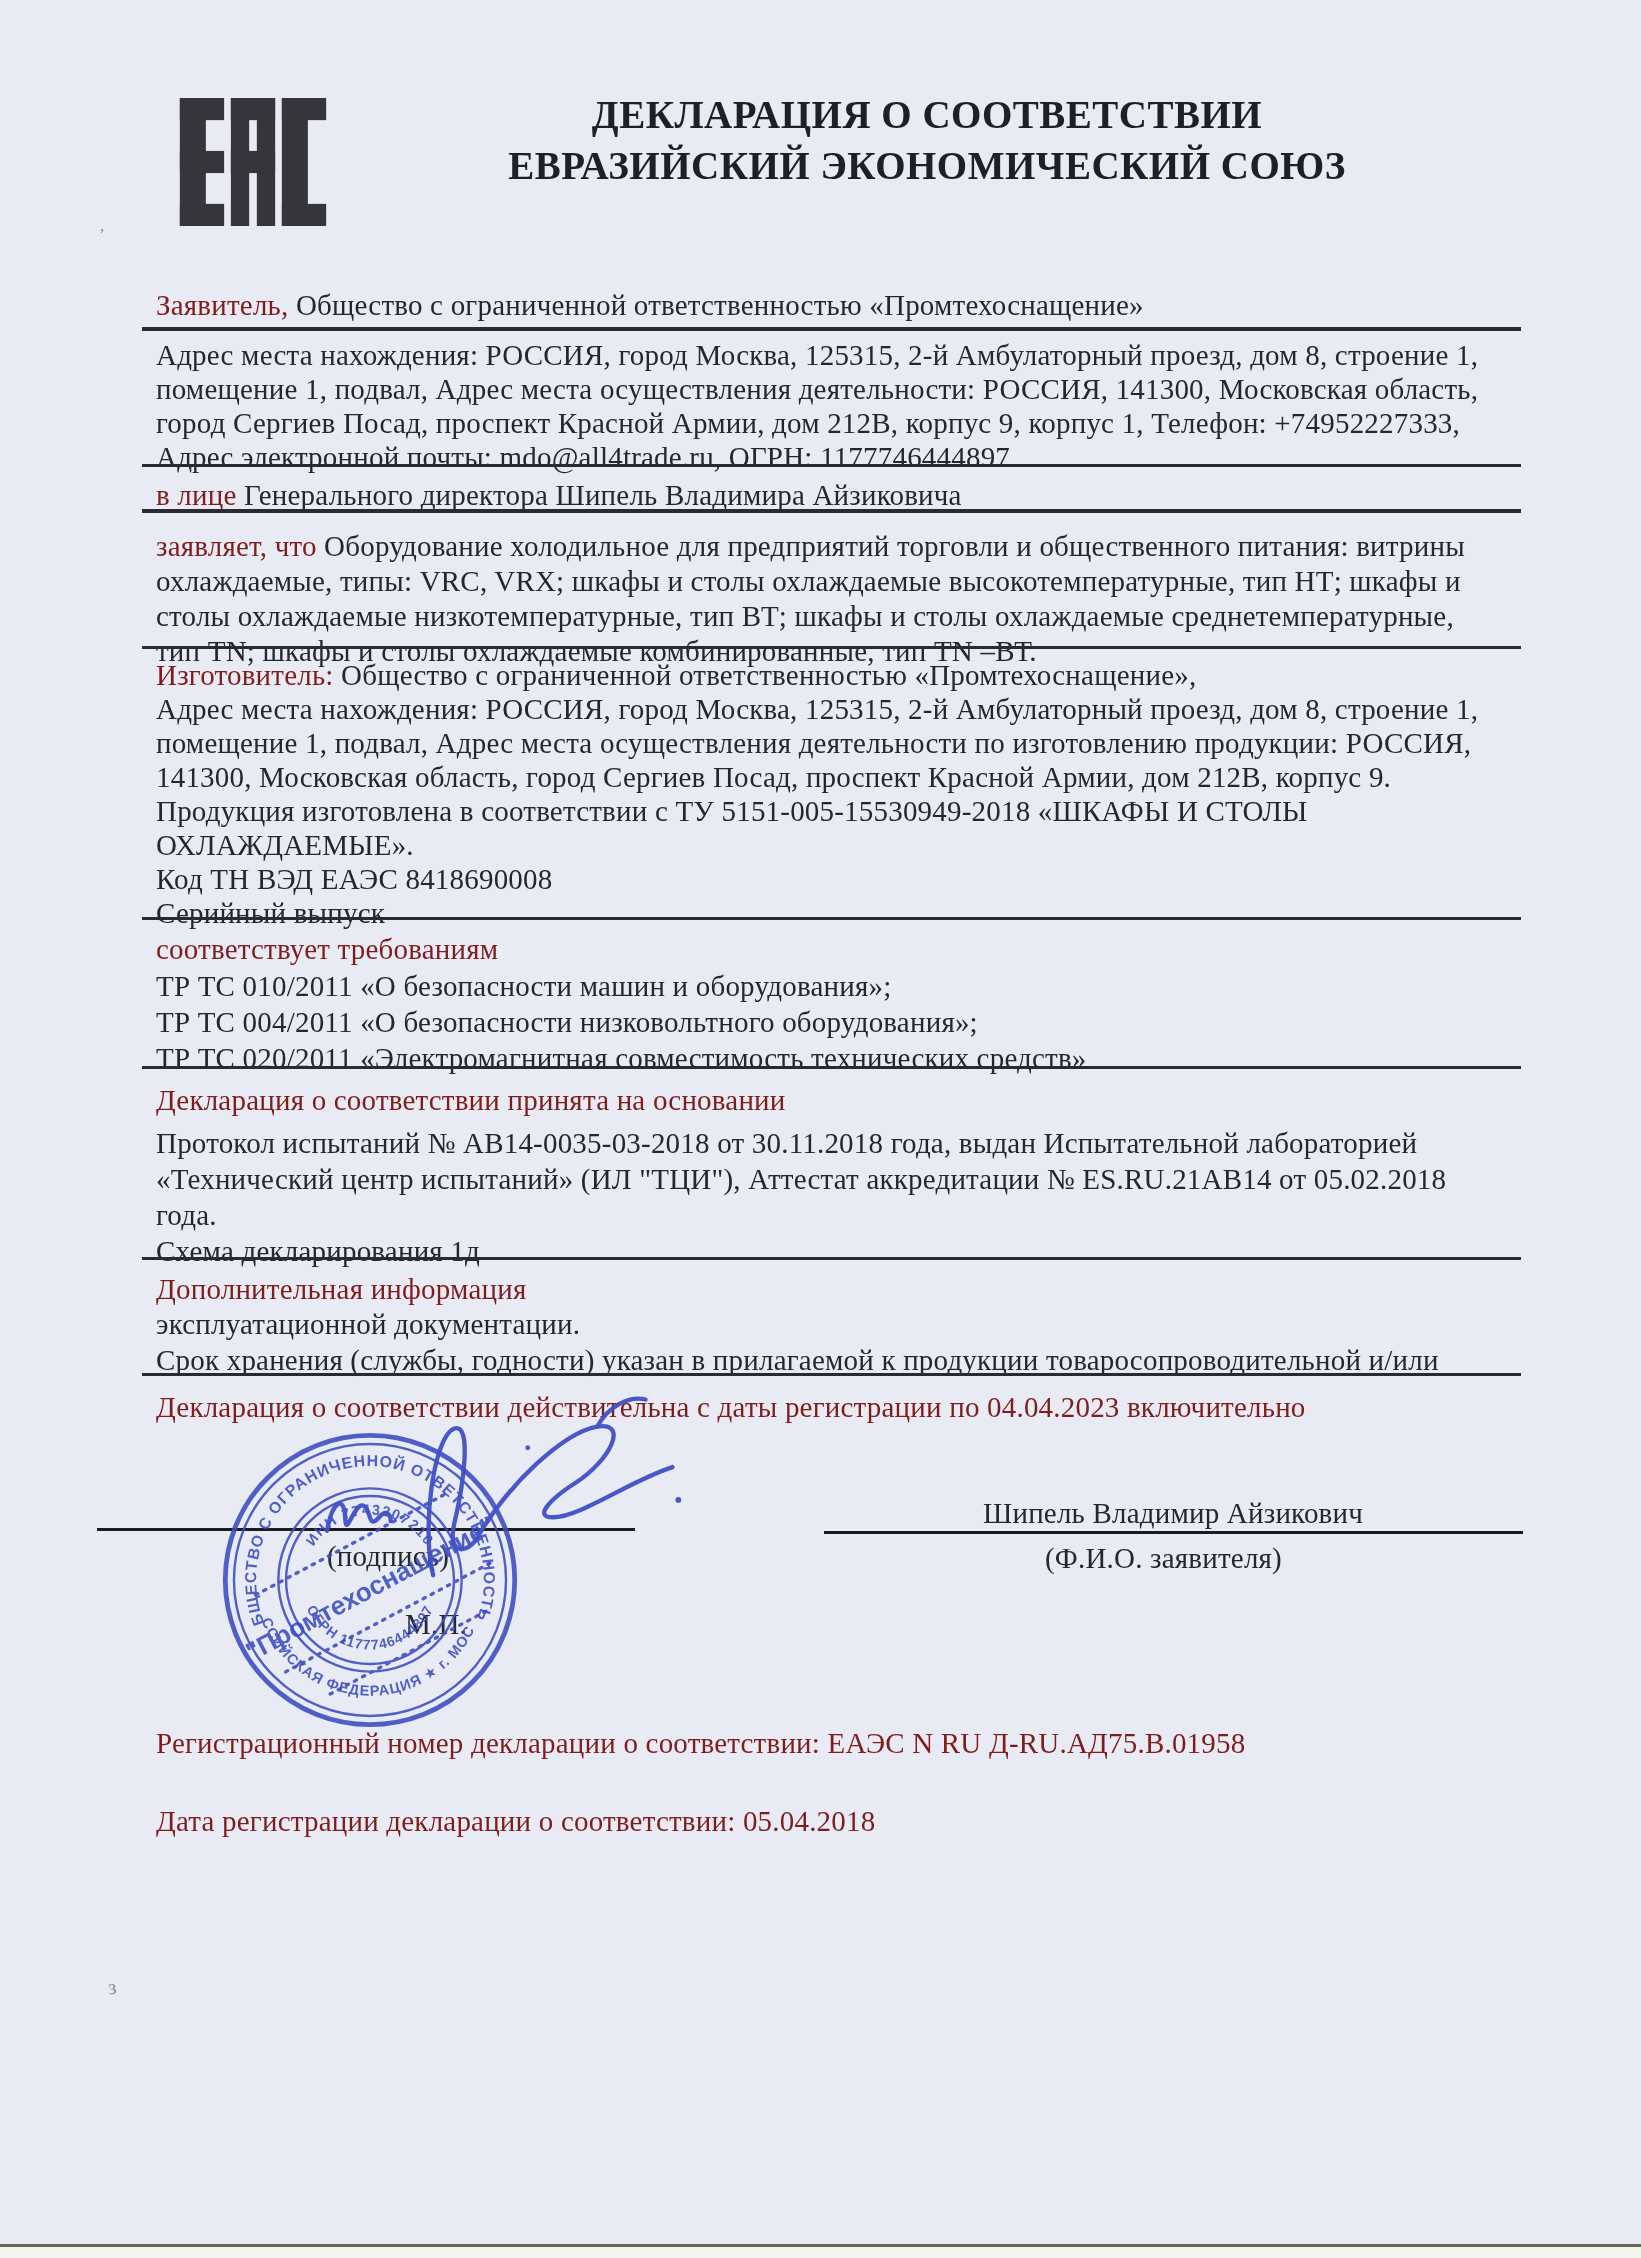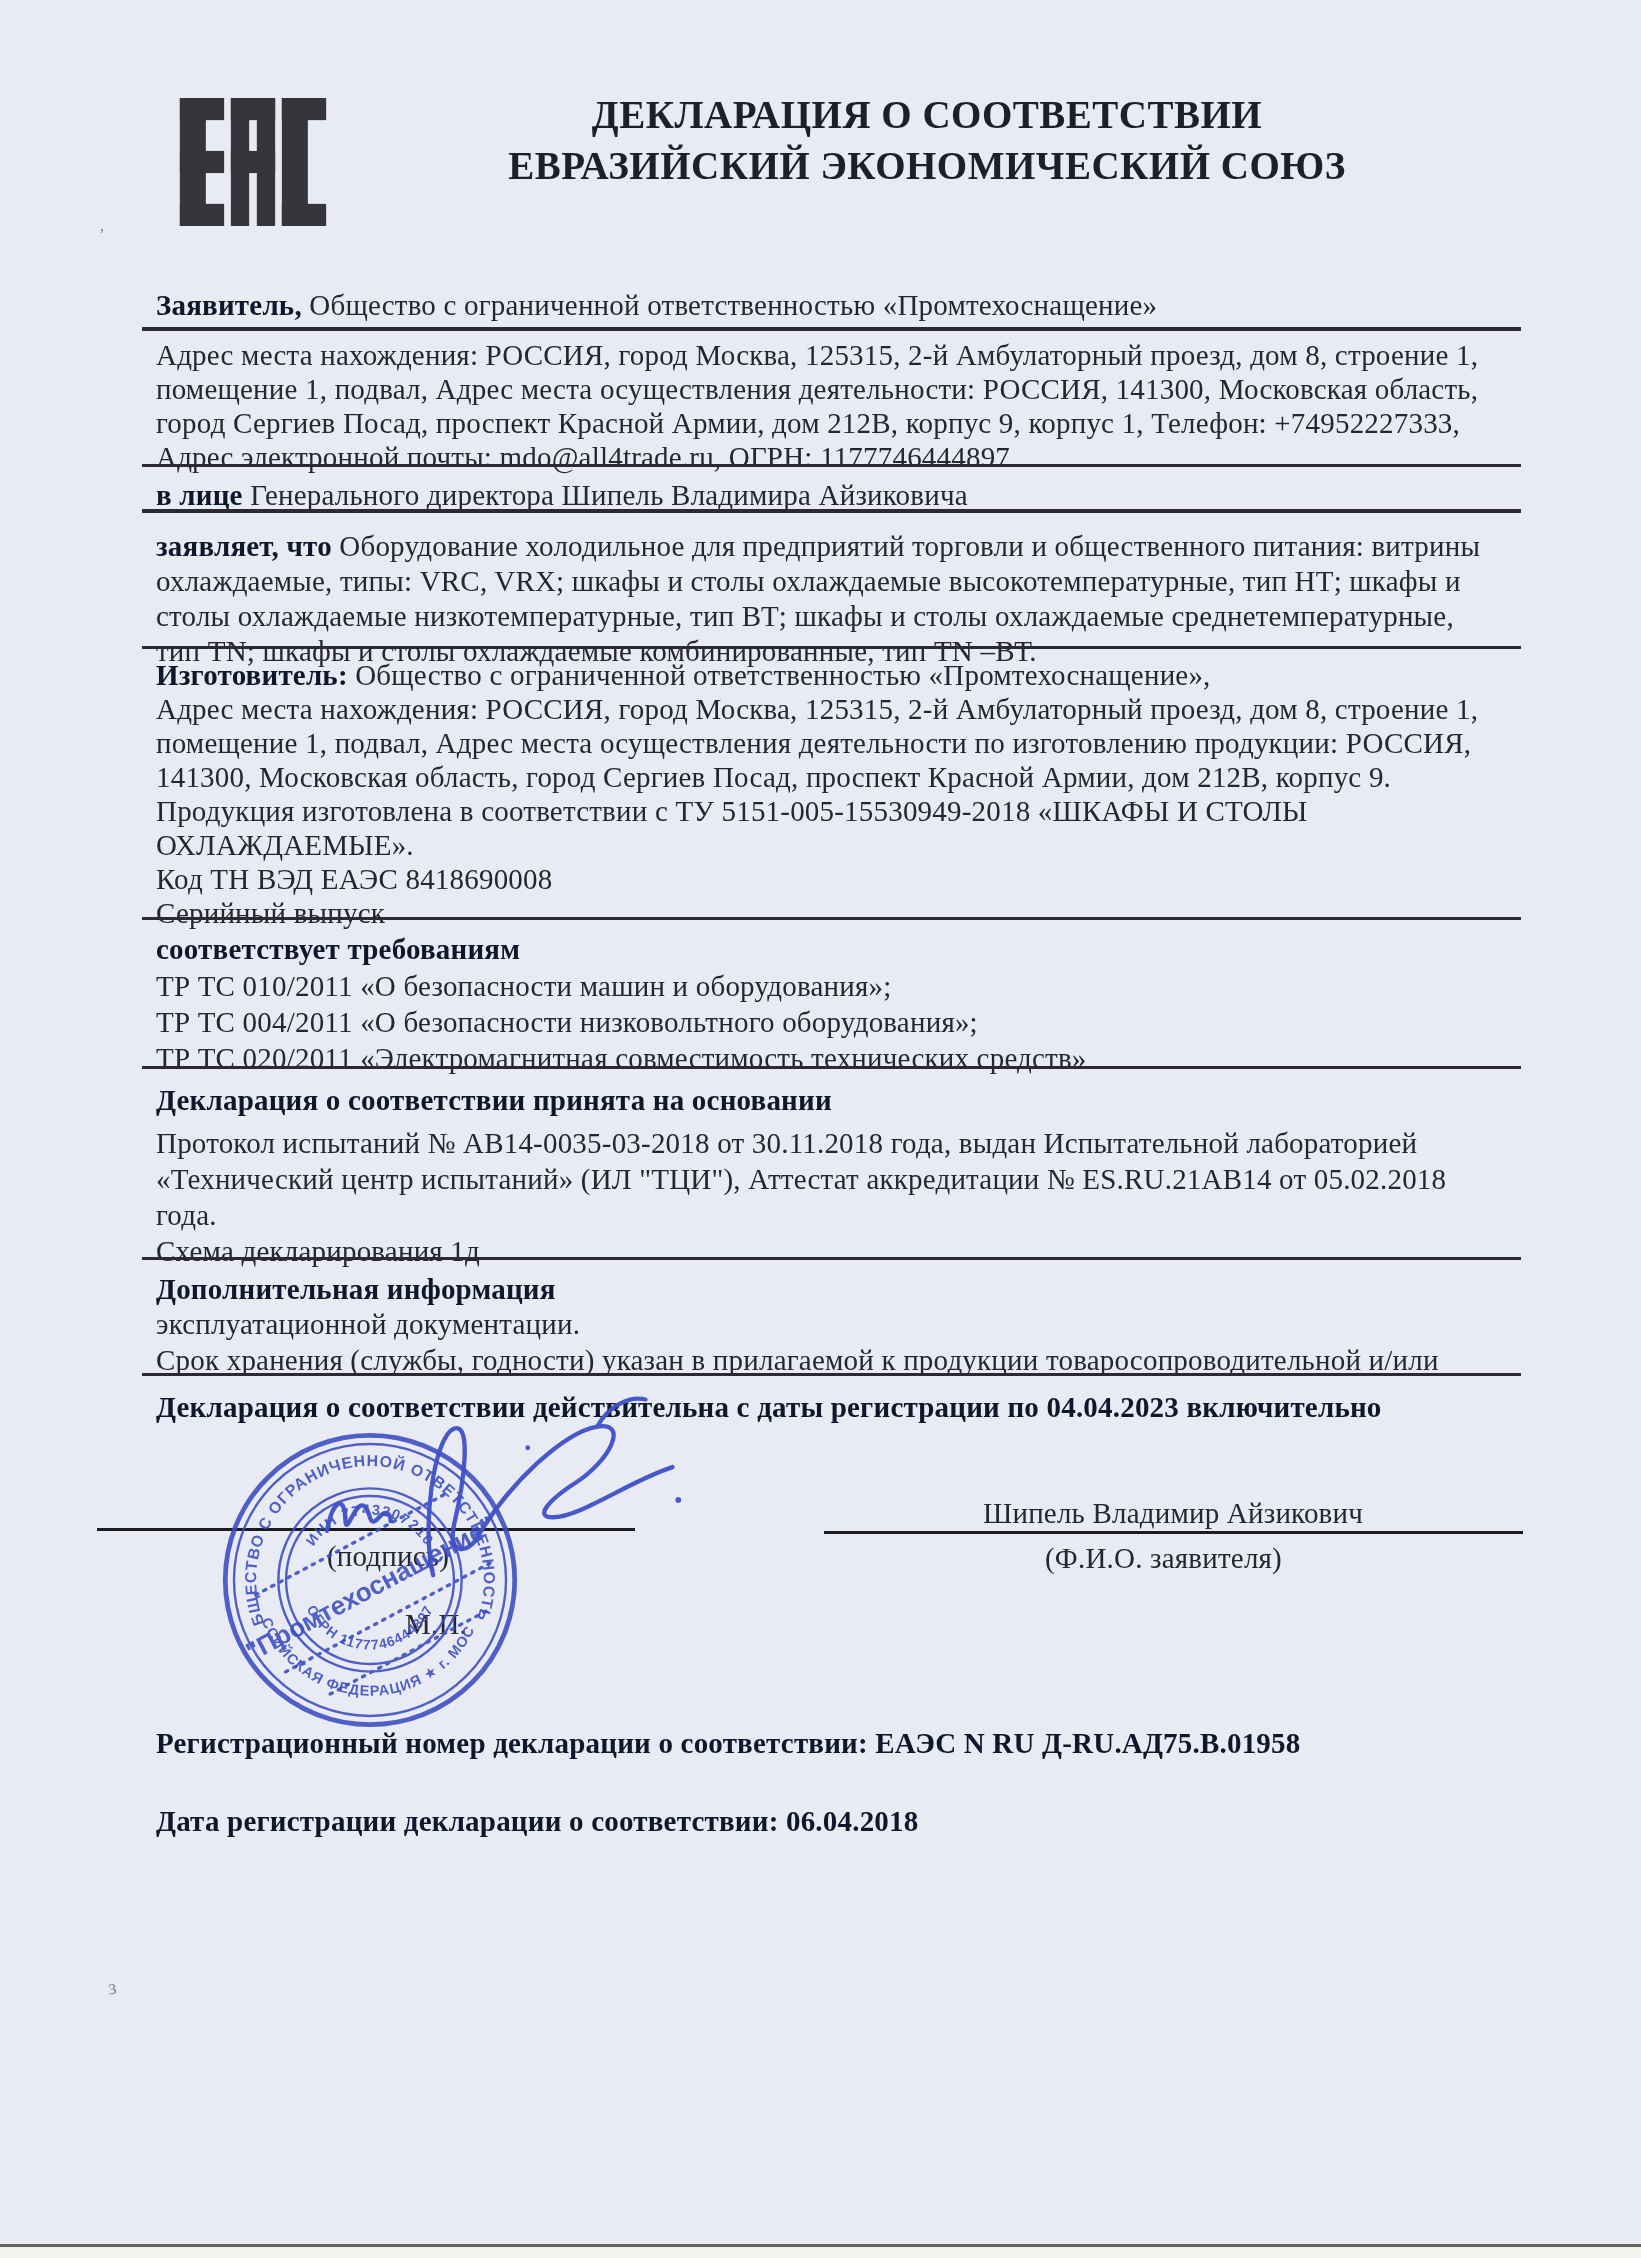--- a/index.html
+++ b/index.html
@@ -1,20 +1,20 @@
 <!DOCTYPE html>
 <html><head>
 <meta charset="utf-8">
 <style>
   html,body{margin:0;padding:0;}
   .page{position:relative;width:1641px;height:2258px;background:#e9ebf4;overflow:hidden;
         font-family:"Liberation Serif","DejaVu Serif",serif;color:#26262e;}
   .abs{position:absolute;}
   .line{white-space:nowrap;font-size:29px;letter-spacing:0.2px;line-height:35px;}
-  .b{font-weight:bold;color:#0f172a;}
+  .b{font-weight:normal;color:#7f1d1d;}
   .hr{position:absolute;left:142px;width:1379px;height:2.9px;background:#2a2a30;}
   .titleblock{position:absolute;left:425px;top:89px;width:1004px;text-align:center;
               font-weight:bold;font-size:39px;line-height:51px;color:#1c2027;letter-spacing:0.5px;}
   .sigline{position:absolute;height:2.9px;background:#1c1c20;}
   .center{text-align:center;}
   .stamp{position:absolute;left:206px;top:1416px;width:328px;height:328px;z-index:3;}
   .sigsvg{position:absolute;left:290px;top:1386px;width:406px;height:222px;z-index:4;}
   .label{z-index:2;}
   .speck{color:#8b8f98;font-size:21px;}
   .scanedge{position:absolute;left:0;width:1641px;}
@@ -161,21 +161,21 @@
       <circle cx="246" cy="64" r="2.5" fill="#4151c6" stroke="none"></circle>
     </g>
   </svg>
 
   <div class="abs line b" style="left:156px;top:1726px;">
     <span>Регистрационный номер декларации о соответствии:</span>
     <span>ЕАЭС N RU Д-RU.АД75.В.01958</span>
   </div>
   <div class="abs line b" style="left:156px;top:1804px;">
     <span>Дата регистрации декларации о соответствии:</span>
-    <span>06.04.2018</span>
+    <span>05.04.2018</span>
   </div>
 
   <div class="abs speck" style="left:99px;top:224px;font-size:17.4px;">ʼ</div>
   <div class="abs speck" style="left:108px;top:1975px;transform:rotate(-8deg);">з</div>
   <div class="scanedge" style="top:2244px;height:2.9px;background:#64645a;"></div>
   <div class="scanedge" style="top:2247px;height:11.6px;background:#f4f4ee;"></div>
 
 </div>
 
 

